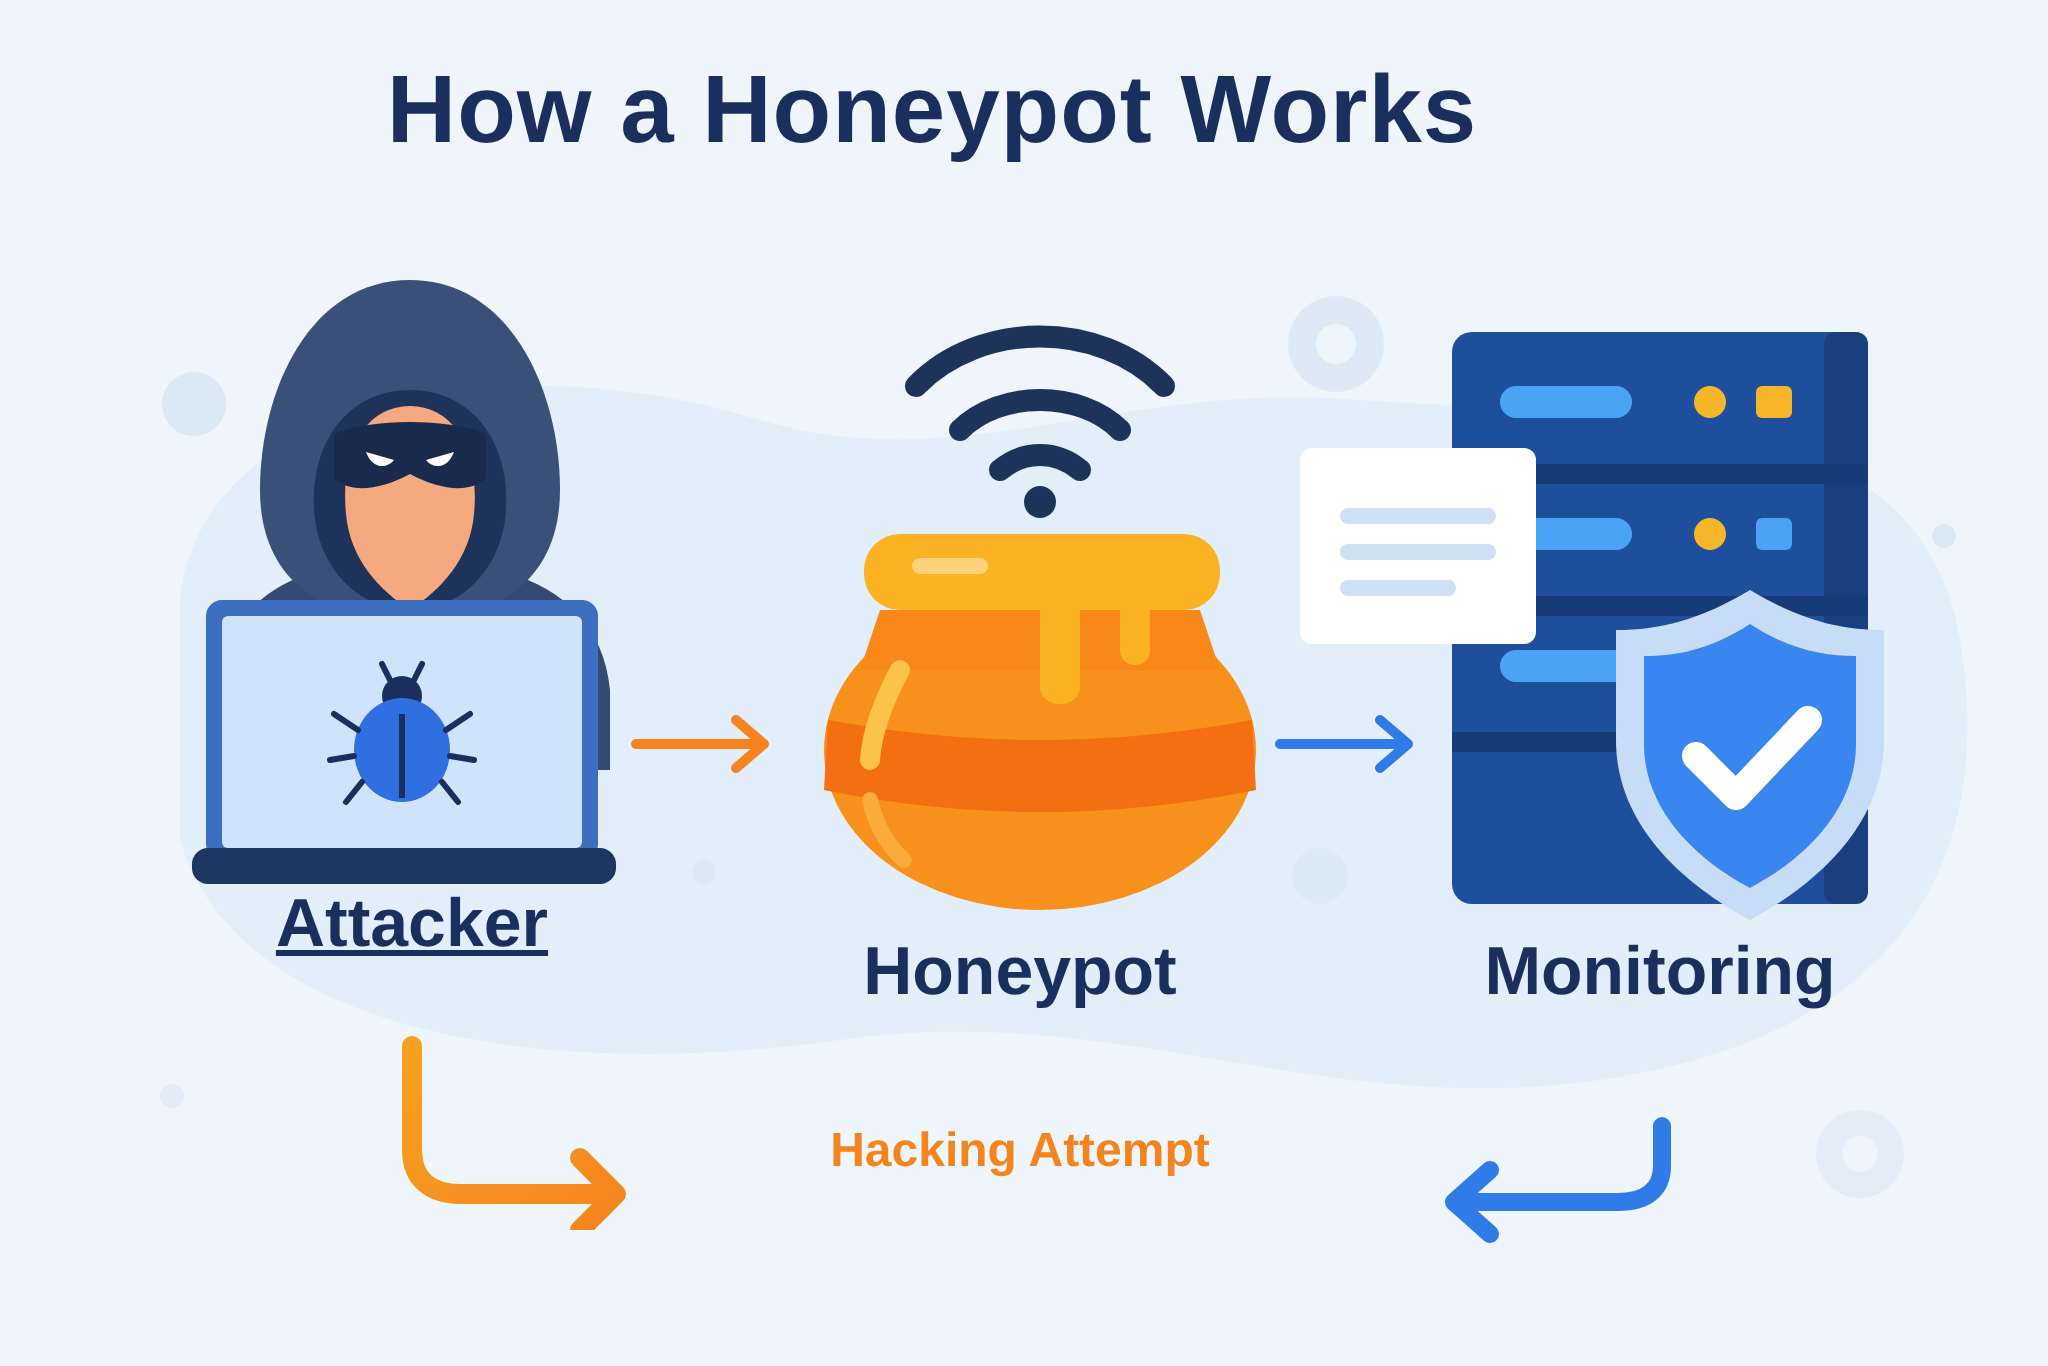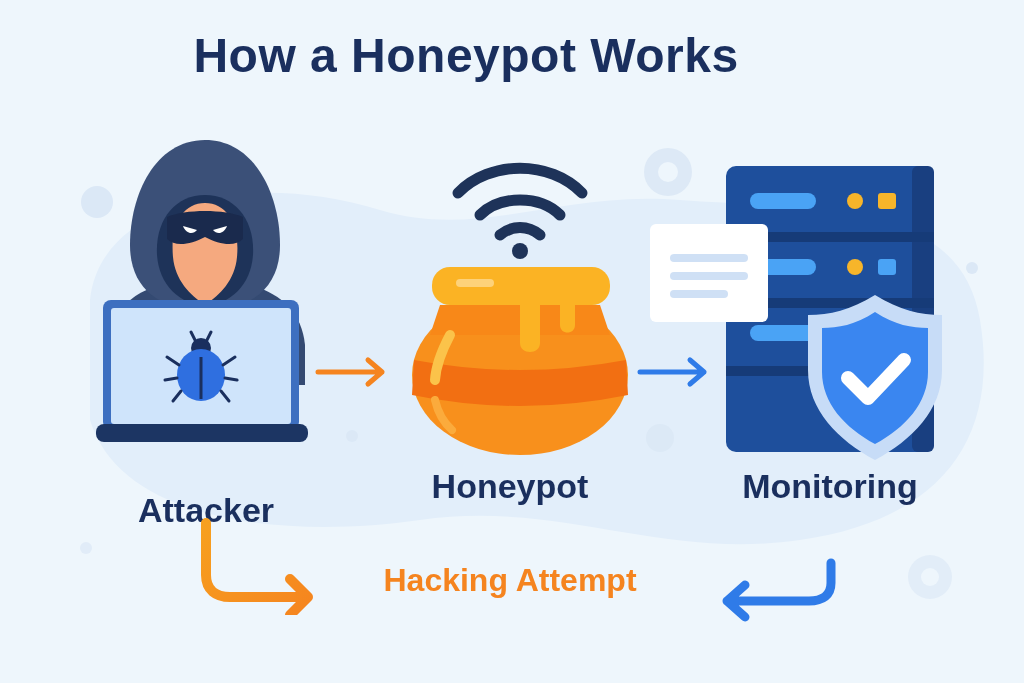--- a/index.html
+++ b/index.html
@@ -1,20 +1,20 @@
 <!DOCTYPE html>
 <html><head>
 <meta charset="utf-8">
 <style>
   html,body{margin:0;padding:0;}
   body{width:1024px;height:683px;overflow:hidden;background:#eef6fc;font-family:"Liberation Sans",sans-serif;position:relative;}
   .abs{position:absolute;}
   .title{left:0;top:28px;width:932px;text-align:center;font-size:48px;font-weight:700;color:#1a2f5e;letter-spacing:0.5px;}
   .label{font-size:34px;font-weight:700;color:#1a2f5e;text-align:center;line-height:40px;}
-  .flow-label{font-size:32px;font-weight:700;color:#f5841f;text-align:center;}
+  .flow-label{font-size:24px;font-weight:700;color:#f5841f;text-align:center;}
   svg{display:block;}
 </style>
 </head>
 <body>
 
 <svg class="abs" style="left:0;top:0;" width="1024" height="683">
   <path d="M90 300 C100 200 250 170 380 210 C480 240 560 190 680 200 C820 210 960 200 980 320 C1000 440 940 520 800 540 C660 560 560 500 420 520 C280 540 120 520 90 420 Z" fill="#e2eefa"></path>
   <circle cx="97" cy="202" r="16" fill="#dbe8f6"></circle>
   <circle cx="972" cy="268" r="6" fill="#dbe8f6"></circle>
   <circle cx="352" cy="436" r="6" fill="#dbe8f6"></circle>
@@ -119,21 +119,21 @@
     <rect x="20" y="130" width="58" height="8" rx="4" fill="#cfe0f5"></rect>
   </g>
 
   <g>
     <path d="M225 135 C250 150 270 155 292 155 L292 210 C292 250 262 280 225 300 C188 280 158 250 158 210 L158 155 C180 155 200 150 225 135 Z" fill="#c7dcf7"></path>
     <path d="M225 152 C245 165 262 168 278 168 L278 212 C278 243 255 268 225 284 C195 268 172 243 172 212 L172 168 C188 168 205 165 225 152 Z" fill="#3a86f0"></path>
     <path d="M198 218 L218 238 L254 200" stroke="#ffffff" stroke-width="14" fill="none" stroke-linecap="round" stroke-linejoin="round"></path>
   </g>
 </svg>
 
-<div class="abs label" style="left:96px;top:490px;width:220px;">Attacker</div>
+<div class="abs label" style="left:96px;top:442px;width:220px;text-decoration:underline;">Attacker</div>
 <div class="abs label" style="left:400px;top:466px;width:220px;">Honeypot</div>
 <div class="abs label" style="left:700px;top:466px;width:260px;">
   <div>Monitoring</div>
 </div>
 
 <svg class="abs" style="left:190px;top:515px;" width="140" height="100">
   <defs>
     <linearGradient id="og" x1="0" y1="0" x2="1" y2="1">
       <stop offset="0" stop-color="#f7a01f"></stop>
         <stop offset="1" stop-color="#f5841f"></stop>

